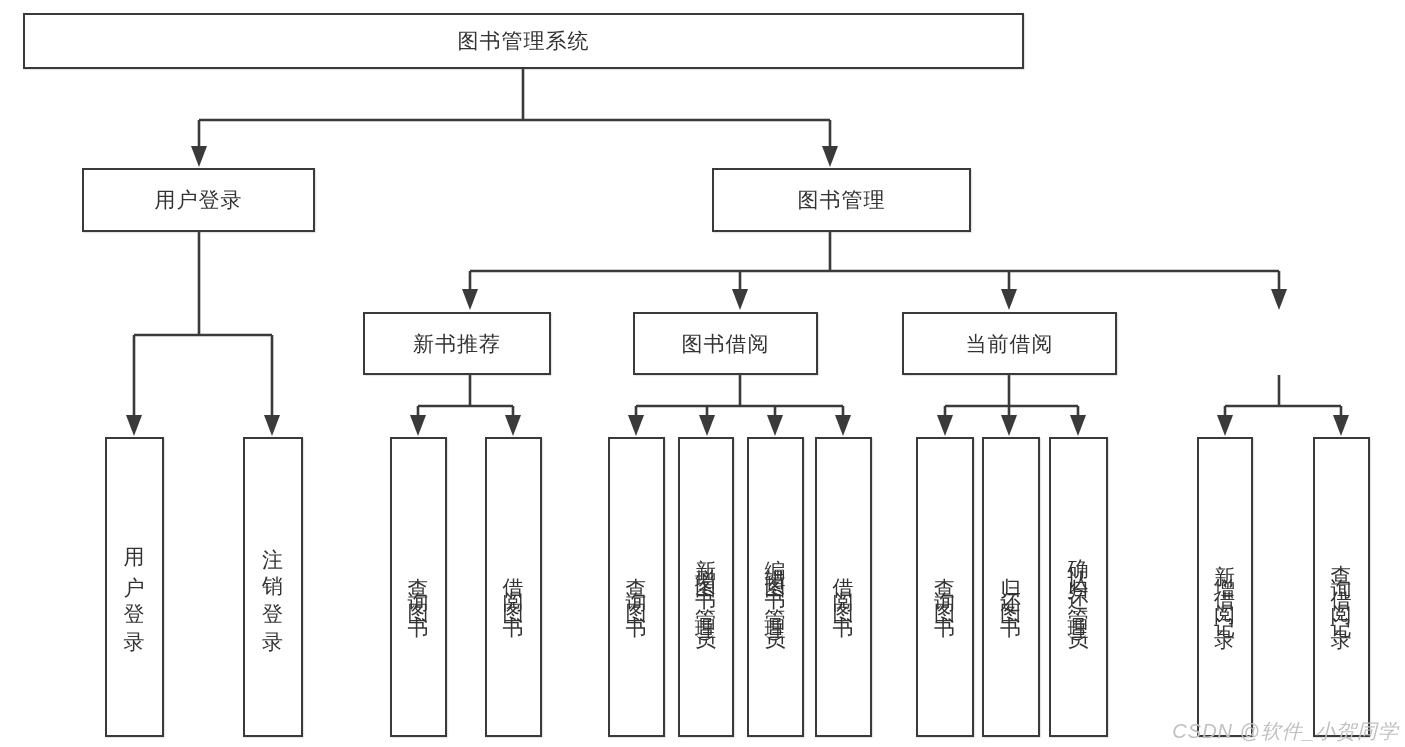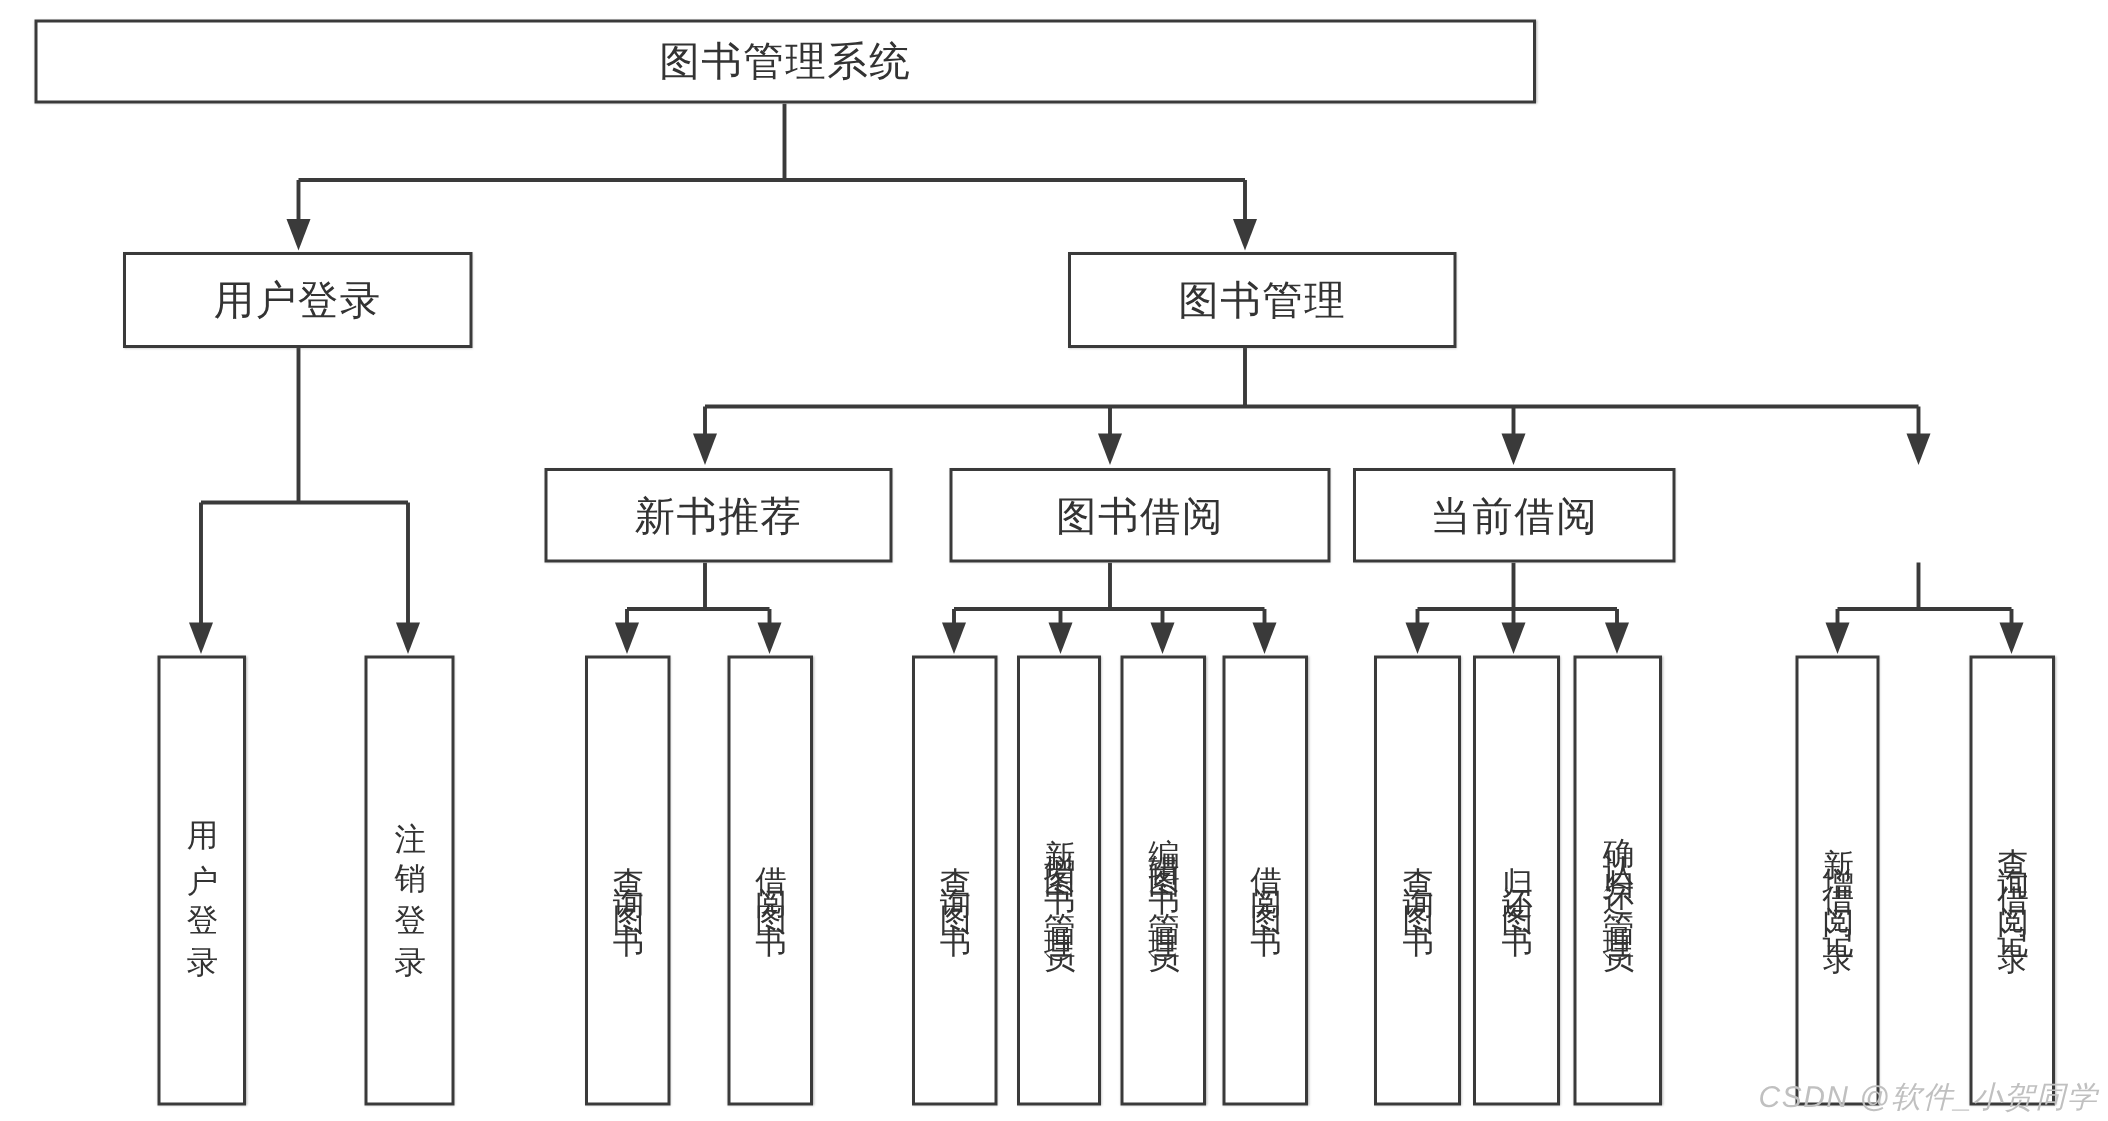--- a/index.html
+++ b/index.html
@@ -15,21 +15,21 @@
   #connectors{position:absolute;left:0;top:0;z-index:0;}
   .cline{stroke:var(--line);stroke-width:2.6;fill:none;}
   .ahead{fill:var(--line);stroke:none;}
   .hbox,.vbox{
     position:absolute;box-sizing:border-box;background:#fff;
     border:2.5px solid var(--border);z-index:1;
     display:flex;align-items:center;justify-content:center;
     box-shadow:0.5px 0.5px 1.5px rgba(110,110,110,.55);
   }
   .hbox span{
-    font-size:27px;color:var(--text);letter-spacing:1px;white-space:nowrap;font-family:Liberation Serif, serif;
+    font-size:21px;color:var(--text);letter-spacing:1px;white-space:nowrap;font-family:Liberation Serif, serif;
   }
   .vbox{width:57px;height:300px;top:437px;}
   .vtext{
     writing-mode:vertical-lr;text-orientation:mixed;
     font-size:21px;line-height:1;color:var(--text);
     letter-spacing:13px;white-space:nowrap;
   }
   .vtext.tight{letter-spacing:10px;}
   .vtext.loose{letter-spacing:28px;}
   #watermark{
@@ -79,24 +79,24 @@
     <span>图书管理系统</span>
   </div>
 
   <div class="hbox" style="left:82px;top:168px;width:233px;height:64px">
     <span>用户登录</span>
   </div>
   <div class="hbox" style="left:712px;top:168px;width:259px;height:64px">
     <span>图书管理</span>
   </div>
 
-  <div class="hbox" style="left:363px;top:312px;width:232px;height:63px">
+  <div class="hbox" style="left:363px;top:312px;width:188px;height:63px">
     <span>新书推荐</span>
   </div>
-  <div class="hbox" style="left:633px;top:312px;width:254px;height:63px">
+  <div class="hbox" style="left:633px;top:312px;width:185px;height:63px">
     <span>图书借阅</span>
   </div>
   <div class="hbox" style="left:902px;top:312px;width:215px;height:63px">
     <span>当前借阅</span>
   </div>
 
   <div class="vbox" style="left:105px;width:59px">
     <span class="vtext loose">用户登录</span>
   </div>
   <div class="vbox" style="left:243px;width:60px">

